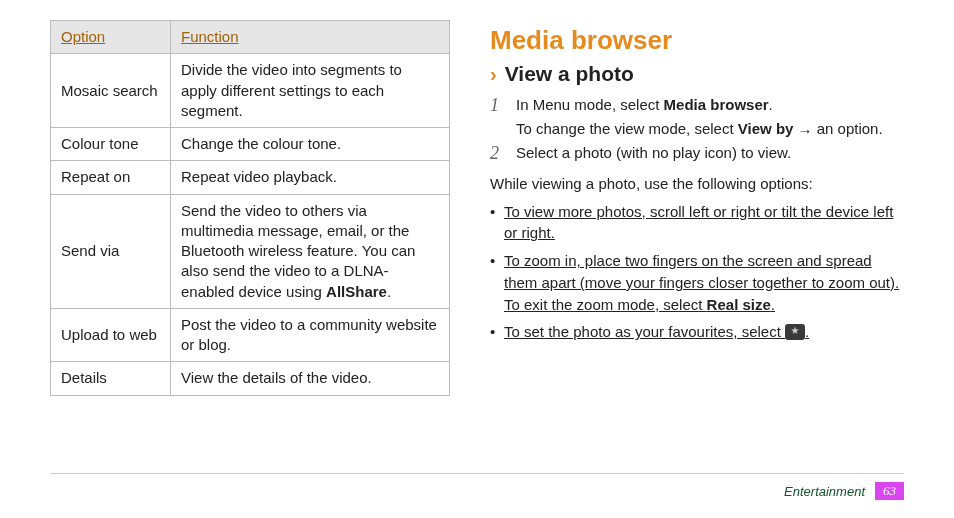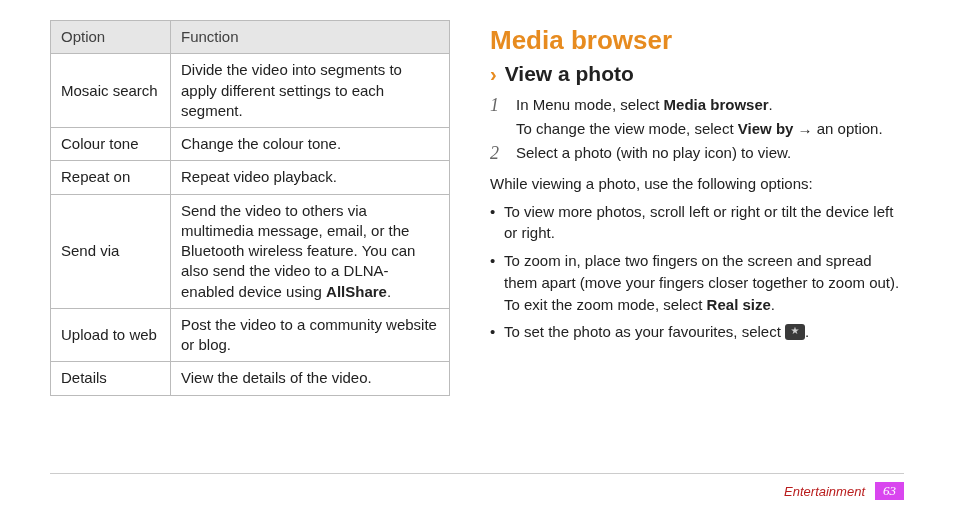--- a/index.html
+++ b/index.html
@@ -30,21 +30,22 @@
   th, td {
     border: 1px solid #bbb;
     padding: 6px 10px;
     text-align: left;
     vertical-align: middle;
     line-height: 1.35;
   }
   thead th {
     background: #e6e6e6;
     font-weight: 400;
-    color: #404040;
+    color: #a16207;
+    text-decoration: underline;
   }
   tbody td:first-child { width: 120px; white-space: nowrap; }
 
   
   h1 {
     color: #e78b1f;
     font-size: 26px;
     font-weight: 700;
     margin-bottom: 6px;
   }
@@ -90,20 +91,21 @@
   .bodytext {
     font-size: 15px;
     line-height: 1.45;
     margin: 8px 0 6px 0;
   }
   ul.bullets {
     list-style: none;
     padding: 0;
     font-size: 15px;
     line-height: 1.45;
+    text-decoration: underline;
   }
   ul.bullets li {
     position: relative;
     padding-left: 14px;
     margin-bottom: 6px;
   }
   ul.bullets li::before {
     content: "•";
     position: absolute;
     left: 0;
@@ -131,21 +133,21 @@
   
   .footer {
     position: absolute;
     bottom: 18px;
     right: 50px;
     display: flex;
     align-items: center;
     gap: 10px;
     font-size: 13px;
   }
-  .footer-cat { font-style: italic; color: #b91c1c; }
+  .footer-cat { font-style: italic; color: #14532d; }
   .footer-page {
     background: #d946ef;
     color: #fff;
     font-style: italic;
     padding: 1px 8px;
     font-family: Georgia, serif;
   }
   .footer-rule {
     position: absolute;
     bottom: 44px;

